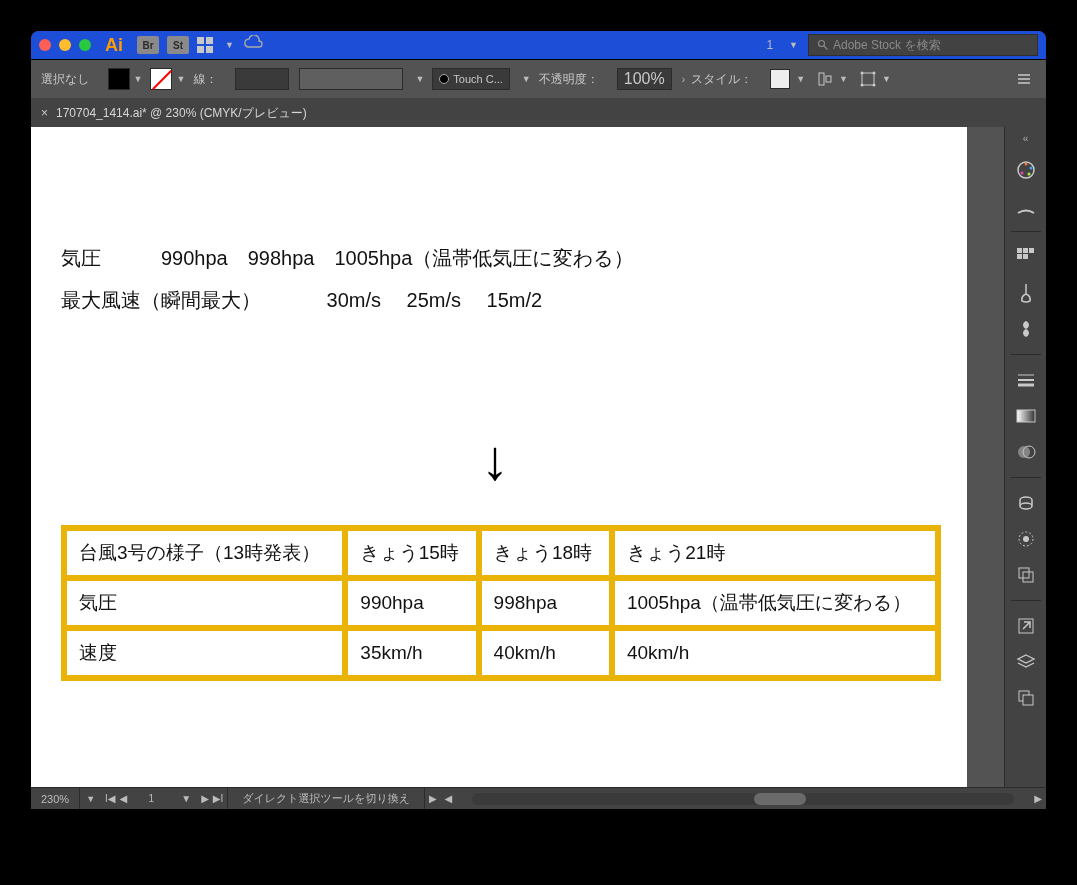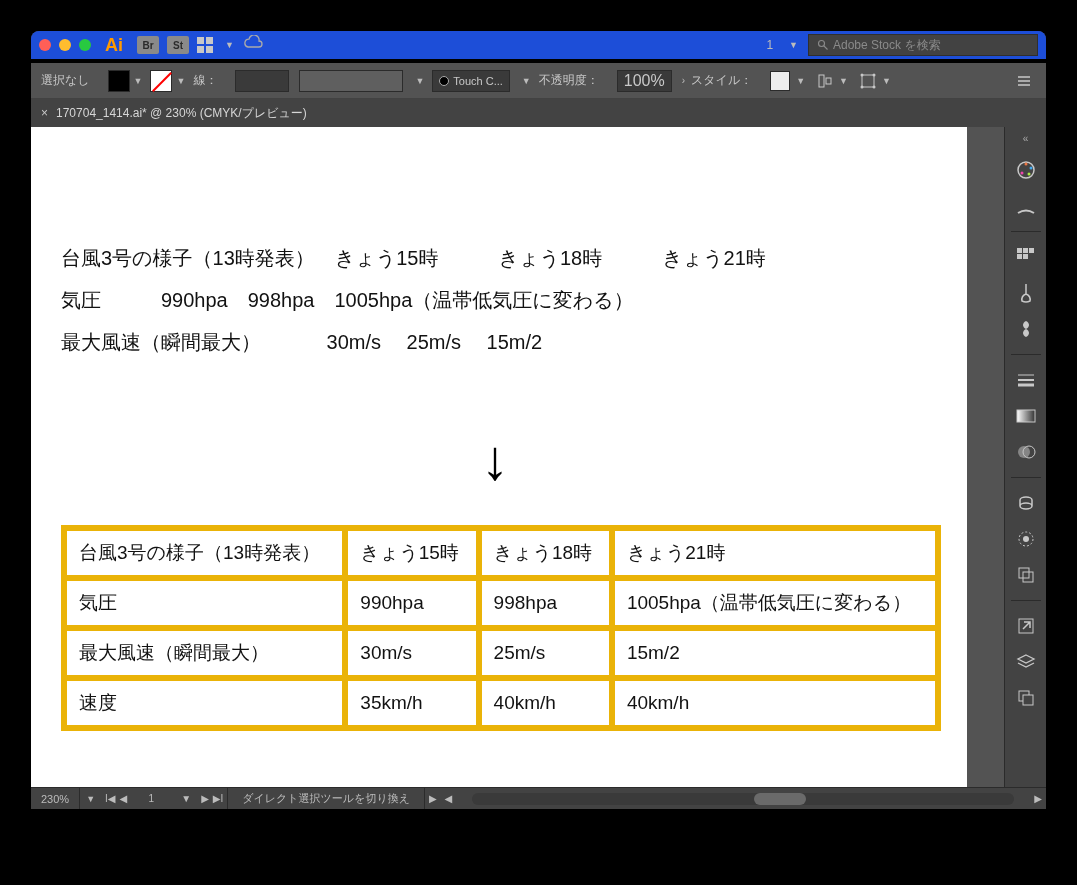--- a/index.html
+++ b/index.html
@@ -15,21 +15,21 @@
     .tb-box { width: 22px; height: 18px; background: #8a8a8a; color: #2b2b2b; font-size: 10px; font-weight: bold; display: inline-flex; align-items: center; justify-content: center; margin-right: 8px; border-radius: 2px; }
     .tb-grid { display: inline-flex; margin-right: 10px; align-items: center; }
     .tb-grid svg { width: 16px; height: 16px; }
     .tb-cloud { width: 22px; height: 16px; }
     .titlebar-right { margin-left: auto; display: flex; align-items: center; gap: 10px; }
     .ws-num { color: #bcbcbc; font-size: 12px; padding: 2px 6px; }
     .ws-chev { color: #bcbcbc; font-size: 9px; }
     .search { display: flex; align-items: center; background: #424242; border: 1px solid #2f2f2f; border-radius: 0; padding: 2px 8px; width: 230px; height: 22px; }
     .search svg { width: 12px; height: 12px; fill: #8a8a8a; margin-right: 4px; }
     .search span { color: #8a8a8a; font-size: 12px; }
-    .control-bar { height: 40px; background: #535353; display: flex; align-items: center; padding: 0 10px; border-top: 4px solid #000000; border-bottom: 1px solid #424242; overflow: hidden; }
+    .control-bar { height: 40px; background: #535353; display: flex; align-items: center; padding: 0 10px; border-top: 1px solid #000000; border-bottom: 1px solid #424242; overflow: hidden; }
     .cb-label { color: #c8c8c8; font-size: 12px; margin-right: 18px; white-space: nowrap; }
     .swatch { width: 22px; height: 22px; border: 1px solid #2b2b2b; margin-right: 2px; }
     .sw-black { background: #000; }
     .sw-white { background: #fff; position: relative; }
     .sw-white::after { content: ''; position: absolute; left: -2px; top: 50%; width: 26px; height: 2px; background: red; transform: rotate(-45deg); }
     .chev-sm { color: #bcbcbc; font-size: 9px; margin: 0 8px 0 2px; }
     .stroke-input { width: 54px; height: 22px; background: #3a3a3a; border: 1px solid #2b2b2b; margin-right: 10px; }
     .long-swatch { width: 104px; height: 22px; background: #5f5f5f; border: 1px solid #2b2b2b; margin-right: 10px; }
     .touch-sel { display: flex; align-items: center; background: #3a3a3a; border: 1px solid #2b2b2b; height: 22px; padding: 0 6px; margin-right: 10px; }
     .touch-sel .dot { width: 10px; height: 10px; border-radius: 50%; background: #000; border: 1px solid #aaa; margin-right: 4px; }
@@ -150,46 +150,39 @@
 
   <div class="tab-strip">
     <span class="tab-x">×</span>
     <span class="tab-name">170704_1414.ai* @ 230% (CMYK/プレビュー)</span>
   </div>
 
   <div class="workspace">
     <div class="canvas-area">
       <div class="canvas">
         <div class="doc-text">
-          <div>台風3号の様子（13時発表）　きょう15時　　　きょう18時　　　きょう21時</div>
           <div>気圧　　　990hpa　998hpa　1005hpa（温帯低気圧に変わる）</div>
           <div>最大風速（瞬間最大）　　　 30m/s　 25m/s　 15m/2</div>
         </div>
         <div class="arrow-dn">↓</div>
         <table class="tbl">
           <tbody>
               <tr>
             <td>台風3号の様子（13時発表）</td>
             <td>きょう15時</td>
             <td>きょう18時</td>
             <td>きょう21時</td>
           </tr>
           <tr>
             <td>気圧</td>
             <td>990hpa</td>
             <td>998hpa</td>
             <td>1005hpa（温帯低気圧に変わる）</td>
           </tr>
           <tr>
-            <td>最大風速（瞬間最大）</td>
-            <td>30m/s</td>
-            <td>25m/s</td>
-            <td>15m/2</td>
-          </tr>
-          <tr>
             <td>速度</td>
             <td>35km/h</td>
             <td>40km/h</td>
             <td>40km/h</td>
           </tr>
         </tbody>
           </table>
       </div>
     </div>
 

